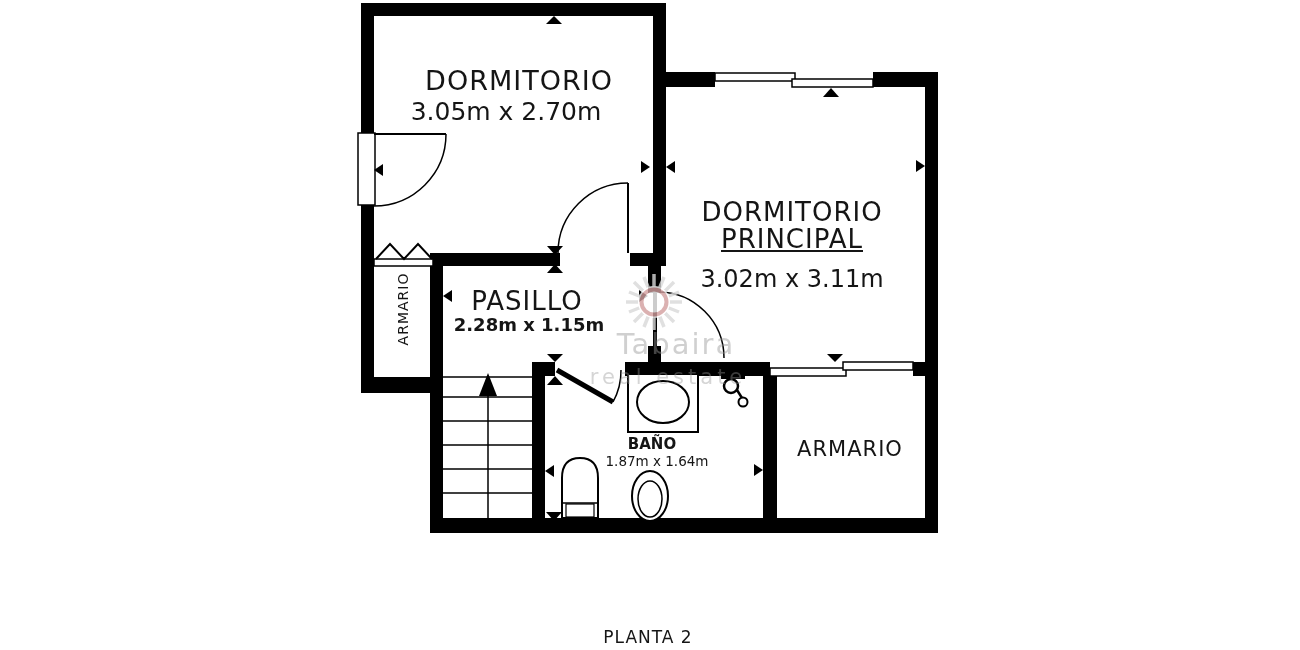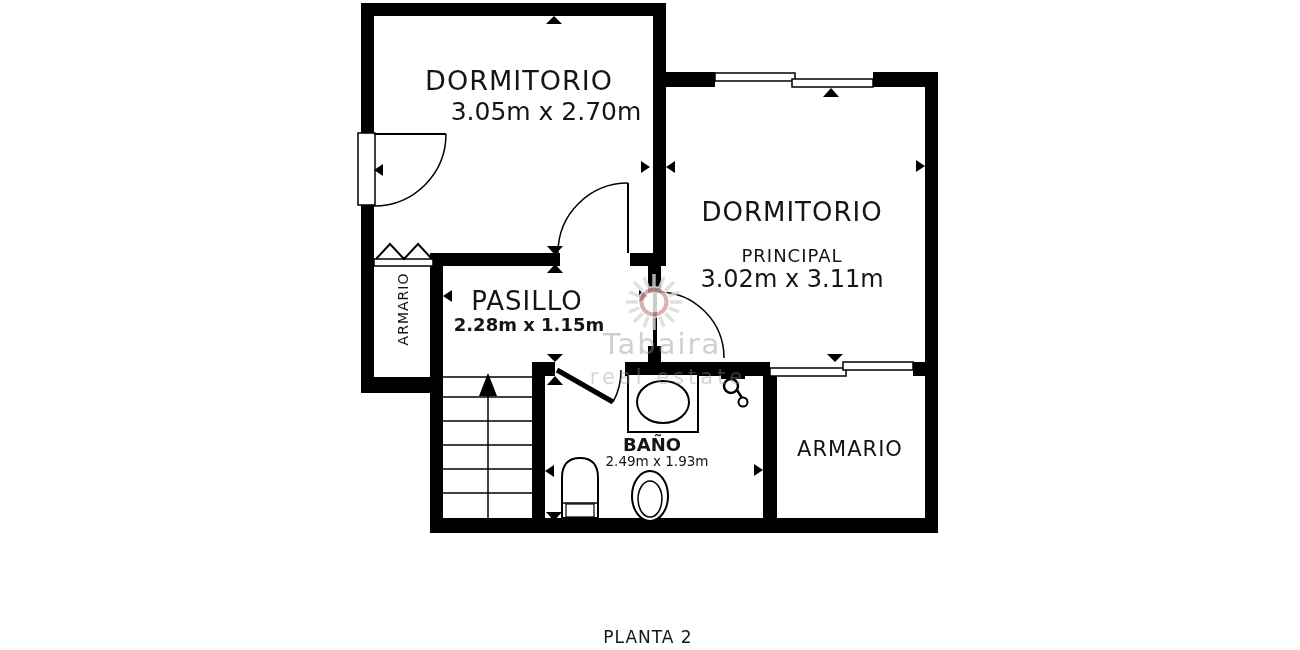--- a/index.html
+++ b/index.html
@@ -4,32 +4,32 @@
 <style>
   html,body{margin:0;padding:0;background:#ffffff;}
   #stage{
     position:relative;width:1300px;height:650px;background:#ffffff;overflow:hidden;
     font-family:"DejaVu Sans","Liberation Sans",sans-serif;color:#151515;
   }
   #plan-svg{position:absolute;left:0;top:0;}
   .lbl{position:absolute;transform:translate(-50%,-50%);white-space:nowrap;color:#151515;text-align:center;}
   .room-name{letter-spacing:1px;}
   .dorm1-name{left:519px;top:80px;font-size:27px;}
-  .dorm1-dims{left:546px;top:111px;font-size:25px;}
+  .dorm1-dims{left:506px;top:111px;font-size:25px;}
   .dormp-name1{left:792px;top:212px;font-size:26px;}
-  .dormp-name2{left:792px;top:255px;font-size:18px;}
+  .dormp-name2{left:792px;top:239px;font-size:26px;text-decoration:underline;}
   .dormp-dims{left:792px;top:272px;font-size:24px;margin-top:7px;}
   .pasillo-name{left:527px;top:301px;font-size:26px;}
   .pasillo-dims{left:529px;top:324px;font-size:18px;font-weight:bold;}
-  .bano-name{left:652px;top:444px;font-size:18px;font-weight:600;}
+  .bano-name{left:652px;top:444px;font-size:15px;font-weight:600;}
   .bano-dims{left:657px;top:461px;font-size:13.5px;}
   .armario-r-name{left:850px;top:449px;font-size:21px;letter-spacing:1px;}
   .armario-l-name{left:403px;top:309px;font-size:14px;letter-spacing:1px;transform:translate(-50%,-50%) rotate(-90deg);}
   .planta-title{left:648px;top:637px;font-size:17px;letter-spacing:1px;}
-  .wm-text1{left:662px;top:344px;font-size:29px;letter-spacing:2px;color:rgba(150,150,150,0.45);}
+  .wm-text1{left:676px;top:344px;font-size:29px;letter-spacing:2px;color:rgba(150,150,150,0.45);}
   .wm-text2{left:668px;top:377px;font-size:21px;letter-spacing:4px;color:rgba(150,150,150,0.40);}
 </style>
 </head>
 <body>
 
 <div id="stage">
 
   <svg id="plan-svg" width="1300" height="650" viewBox="0 0 1300 650">
 
     <g fill="#000000">
@@ -161,19 +161,19 @@
   <div class="lbl dorm1-dims">3.05m x 2.70m</div>
 
   <div class="lbl room-name dormp-name1">DORMITORIO</div>
   <div class="lbl room-name dormp-name2">PRINCIPAL</div>
   <div class="lbl dormp-dims">3.02m x 3.11m</div>
 
   <div class="lbl room-name pasillo-name">PASILLO</div>
   <div class="lbl pasillo-dims">2.28m x 1.15m</div>
 
   <div class="lbl bano-name">BAÑO</div>
-  <div class="lbl bano-dims">2.49m x 1.93m</div>
+  <div class="lbl bano-dims">1.87m x 1.64m</div>
 
   <div class="lbl armario-l-name">ARMARIO</div>
   <div class="lbl room-name armario-r-name">ARMARIO</div>
 
   <div class="lbl planta-title">PLANTA 2</div>
 </div>
 
 </body></html>

